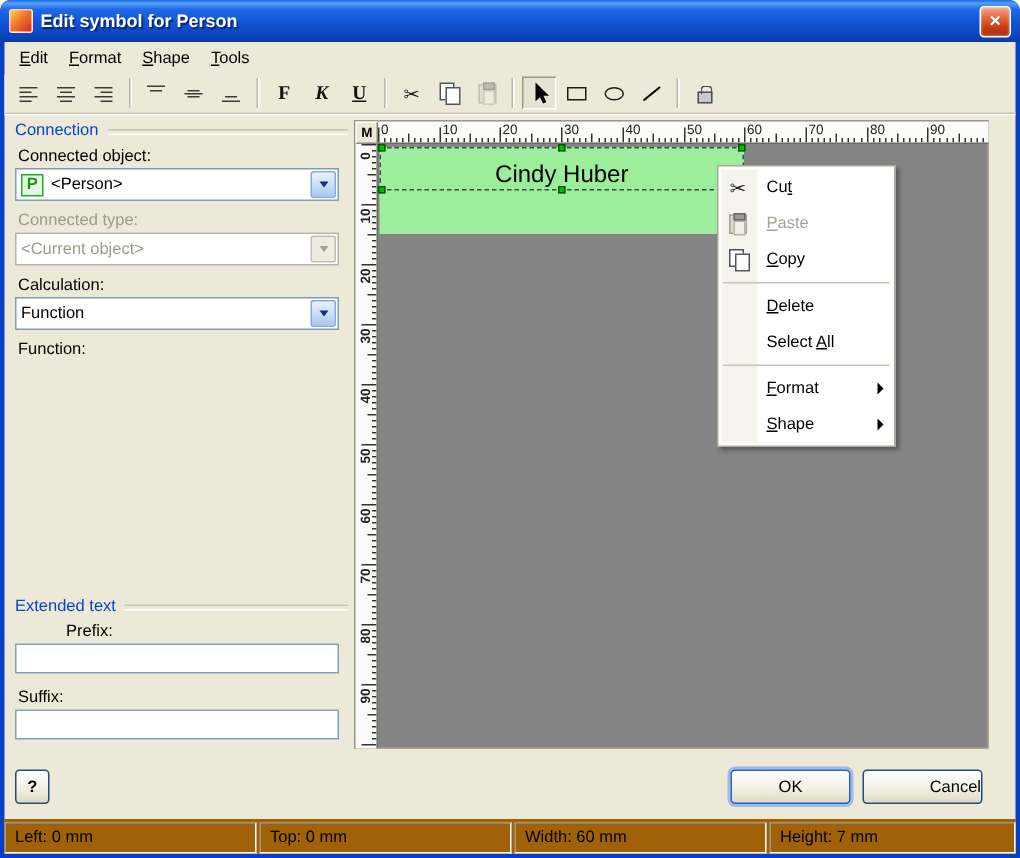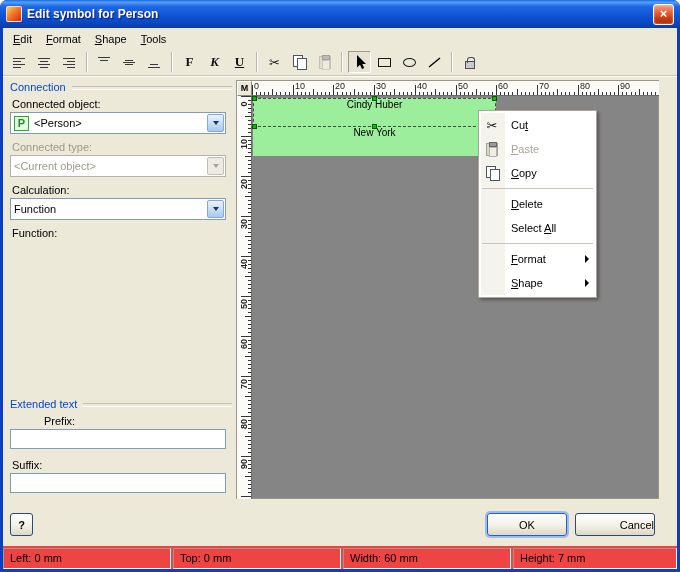--- a/index.html
+++ b/index.html
@@ -60,38 +60,38 @@
   .h-ruler{position:absolute;left:15px;top:0;width:407px;height:15px;background:#FBFBF7;border-bottom:1px solid #6b6b6b;overflow:hidden;}
   .v-ruler{position:absolute;left:0;top:15px;width:15px;height:403px;background:#FBFBF7;border-right:1px solid #6b6b6b;overflow:hidden;}
   .htick{position:absolute;bottom:0;width:1px;background:#333;}
   .htick.t1{height:3px}.htick.t2{height:6px}.htick.t3{height:10px}
   .hnum{position:absolute;top:0;font-size:9px;color:#222;font-weight:normal;}
   .vtick{position:absolute;right:0;height:1px;background:#333;}
   .vtick.t1{width:3px}.vtick.t2{width:6px}.vtick.t3{width:10px}
   .vnum{position:absolute;left:-1px;width:15px;height:10px;line-height:10px;text-align:center;font-size:9px;color:#222;transform:rotate(-90deg);}
   .canvas{position:absolute;left:15px;top:15px;right:0;bottom:0;background:#858585;overflow:hidden;}
   .symbol{position:absolute;left:1px;top:2px;width:243px;height:58px;background:#9CEE9C;}
-  .symrow{position:absolute;left:0;width:243px;height:29px;display:flex;align-items:flex-start;justify-content:center;font-size:10px;color:#000;}
+  .symrow{position:absolute;left:0;width:243px;height:29px;display:flex;align-items:flex-end;justify-content:center;font-size:16px;color:#000;}
   .symrow.selected{border:1px dashed #3f4f3f;}
   .handle{position:absolute;width:5px;height:5px;background:#00C000;border:1px solid #005800;z-index:5;}
   
   .ctxmenu{position:absolute;left:475px;top:82px;width:119px;background:#fff;border:1px solid #ACA899;box-shadow:2px 2px 3px rgba(0,0,0,.35);z-index:40;padding:2px 0;}
   .ctxmenu::before{content:"";position:absolute;top:2px;bottom:2px;left:2px;width:24px;background:#F4F3EC;}
   .mi{position:relative;height:24px;display:flex;align-items:center;font-size:11px;color:#000;cursor:default;z-index:1;}
   .gutter{width:26px;height:24px;display:flex;align-items:center;justify-content:center;flex:none;}
   .milabel{padding-left:6px;white-space:nowrap;}
   .mi.disabled .milabel{color:#A5A298;}
   .msep{position:relative;height:1px;background:#C8C6BC;margin:3px 3px;z-index:1;}
   .subarrow{position:absolute;right:7px;top:8px;width:0;height:0;border-top:4px solid transparent;border-bottom:4px solid transparent;border-left:4px solid #000;}
   
   .btn{position:absolute;height:23px;font-size:11px;color:#000;cursor:default;border-radius:3px;border:1px solid #274A78;
     background:linear-gradient(180deg,#FFFFFF 0%,#F3F0E5 55%,#DDD8C4 100%);}
   .btn.default{border:1px solid #2B5BC8;box-shadow:0 0 0 2px #9DBCEE;}
   
-  .statusbar{position:absolute;left:0;right:0;bottom:0;height:23px;display:flex;gap:2px;padding-top:2px;background:#ef4444;}
+  .statusbar{position:absolute;left:0;right:0;bottom:0;height:23px;display:flex;gap:2px;padding-top:2px;background:#a16207;}
   .scell{border:1px solid;border-color:#9D9A8D #FFFFFF #FFFFFF #9D9A8D;font-size:11px;color:#000;padding:3px 0 0 6px;white-space:nowrap;overflow:hidden;}
   svg{display:block;}
 </style>
 </head>
 <body>
 
 <div class="window">
 
   <div class="titlebar">
     <span class="app-icon"></span>
@@ -474,23 +474,20 @@
         <div class="symbol">
           <div class="symrow selected" style="top:0;">
             <span>Cindy Huber</span>
             <span class="handle" style="left:-2px;top:-3px;"></span>
             <span class="handle" style="left:118px;top:-3px;"></span>
             <span class="handle" style="right:-2px;top:-3px;"></span>
             <span class="handle" style="left:-2px;bottom:-3px;"></span>
             <span class="handle" style="left:118px;bottom:-3px;"></span>
             <span class="handle" style="right:-2px;bottom:-3px;"></span>
           </div>
-          <div class="symrow" style="top:29px;">
-            <span>New York</span>
-          </div>
         </div>
       </div>
     </div>
 
     <div class="ctxmenu">
       <div class="mi">
         <span class="gutter">
             <span class="cutglyph">✂</span>
           </span>
         <span class="milabel">Cu<u>t</u></span>

